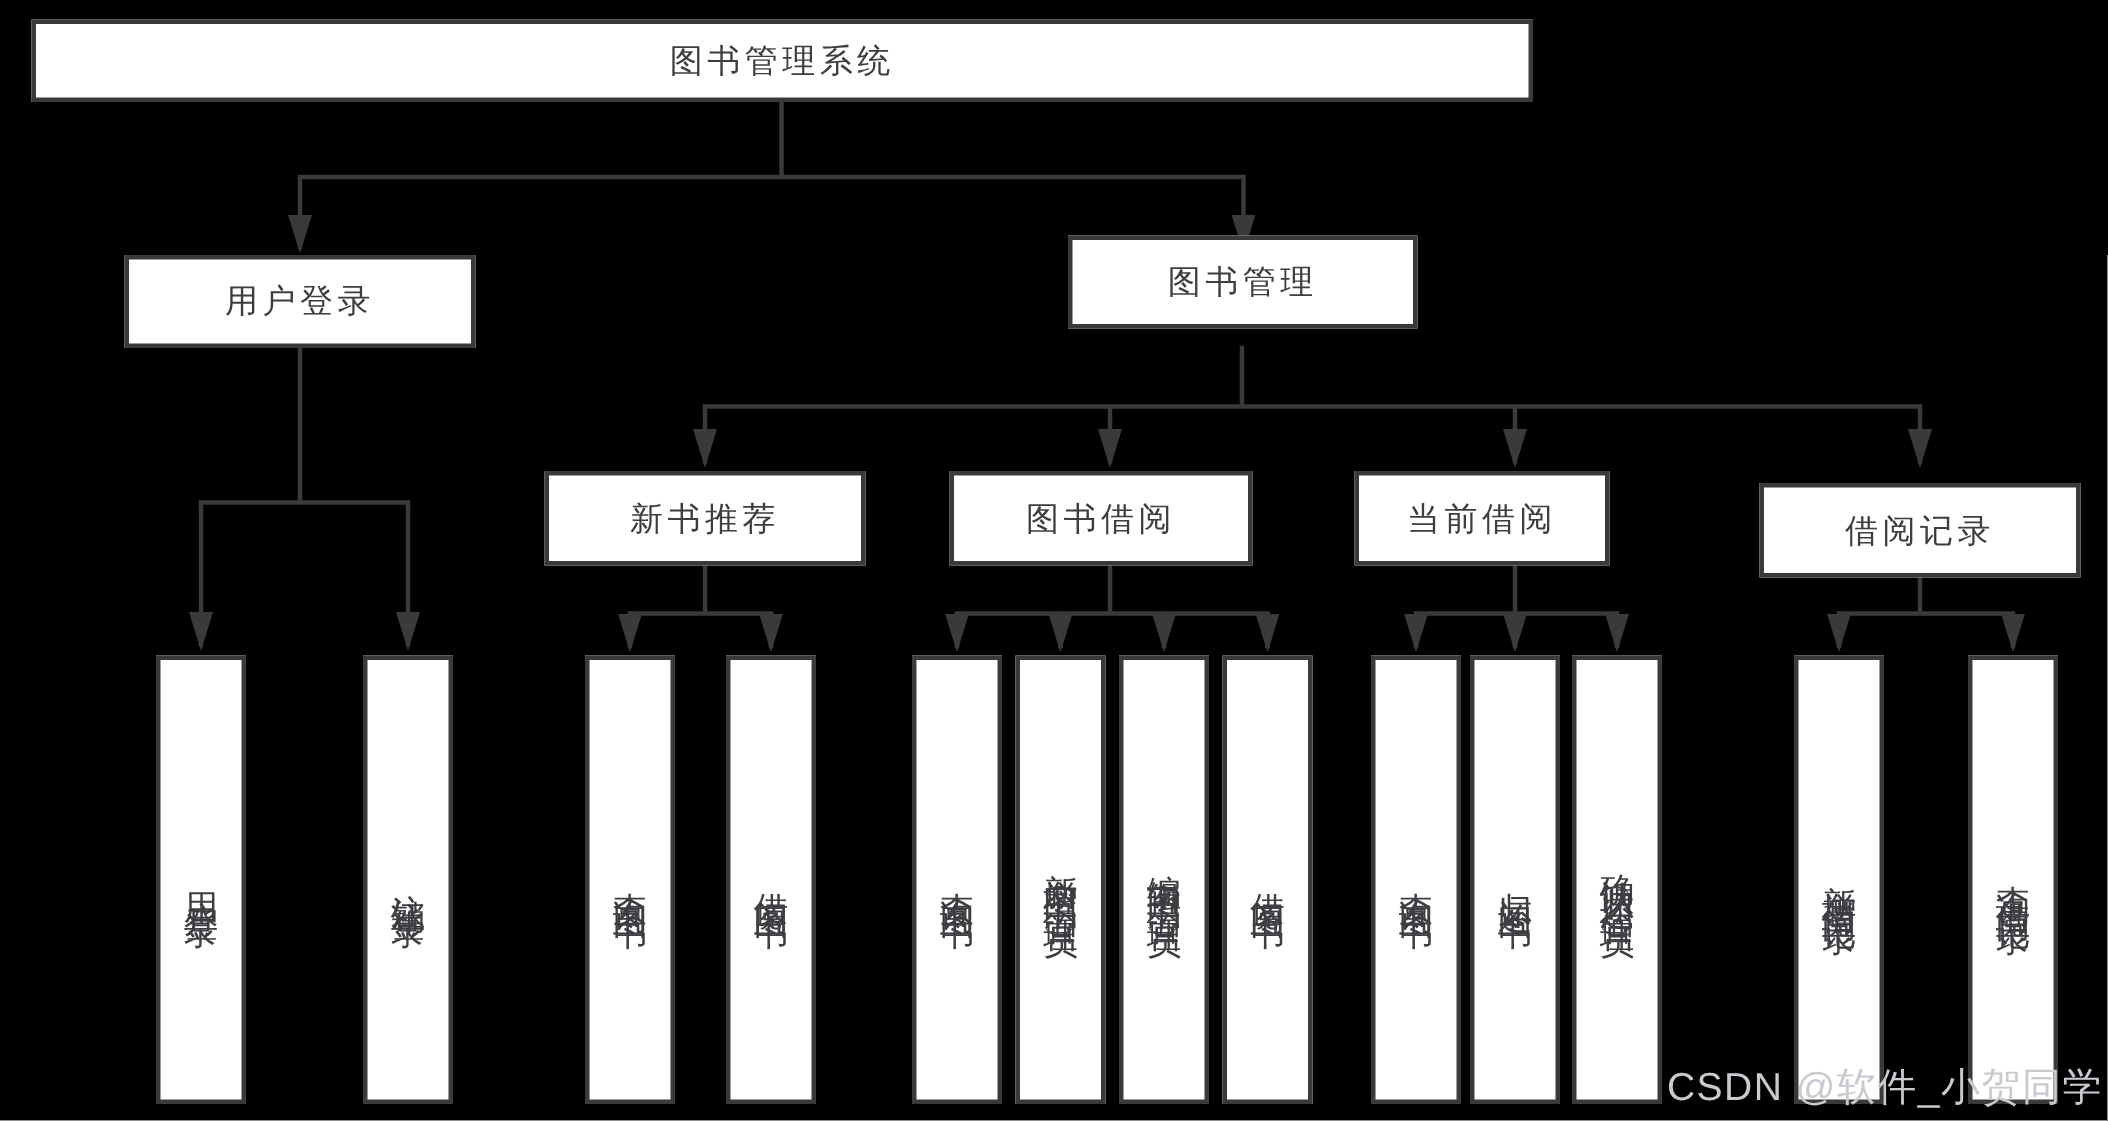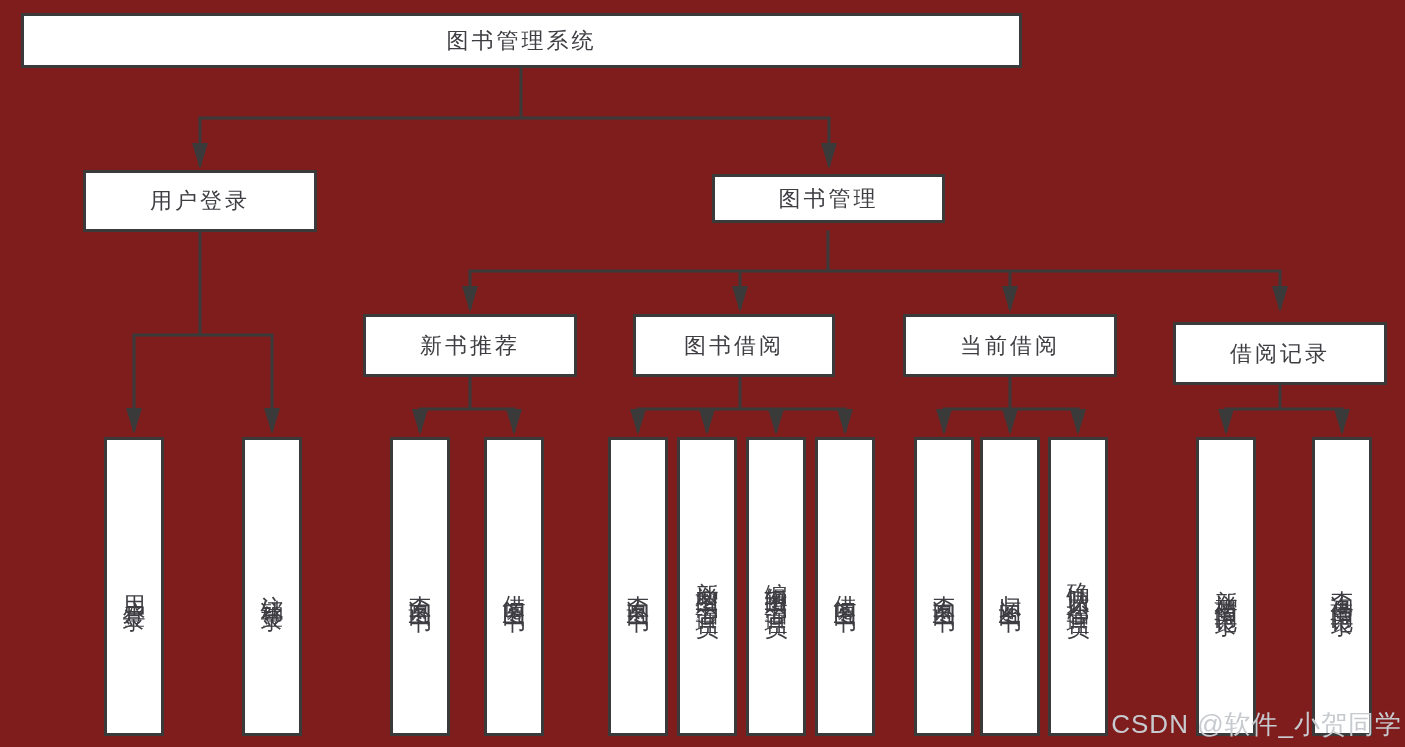--- a/index.html
+++ b/index.html
@@ -1,40 +1,40 @@
 <!DOCTYPE html>
 <html><head>
 <meta charset="utf-8">
 <style>
   html,body{margin:0;padding:0;background:#ffffff;}
   .stage{
-    position:relative;width:1405px;height:747px;background:#7f1d1d;
+    position:relative;width:1405px;height:747px;background:#000000;
     font-family:"Liberation Sans","DejaVu Sans",sans-serif;
     color:#3d3d42;overflow:hidden;
   }
   .wires{position:absolute;left:0;top:0;}
   .box{
     position:absolute;background:#ffffff;border:3px solid #3a3a3a;
     box-sizing:border-box;display:flex;align-items:center;justify-content:center;
     z-index:2;
   }
   .hbox span{font-size:22px;letter-spacing:3px;white-space:nowrap;}
   .leaf span{
     writing-mode:vertical-rl;text-orientation:mixed;
     font-size:23px;letter-spacing:5px;line-height:1;
   }
   
   .root{left:21px;top:13px;width:1001px;height:55px;}
   
   .l2a{left:83px;top:170px;width:234px;height:62px;}
-  .l2b{left:712px;top:174px;width:233px;height:49px;}
+  .l2b{left:712px;top:157px;width:233px;height:62px;}
   
   .l3a{left:363px;top:314px;width:214px;height:63px;}
   .l3b{left:633px;top:314px;width:202px;height:63px;}
-  .l3c{left:903px;top:314px;width:214px;height:63px;}
+  .l3c{left:903px;top:314px;width:170px;height:63px;}
   .l3d{left:1173px;top:322px;width:214px;height:63px;}
   
   .leaf{top:437px;width:60px;height:299px;}
   .lf1{left:104px;} .lf2{left:242px;}
   .lf3{left:390px;} .lf4{left:484px;}
   .lf5{left:608px;} .lf6{left:677px;} .lf7{left:746px;} .lf8{left:815px;}
   .lf9{left:914px;} .lf10{left:980px;} .lf11{left:1048px;}
   .lf12{left:1196px;} .lf13{left:1312px;}
   .watermark{
     position:absolute;right:3px;bottom:5px;z-index:5;

